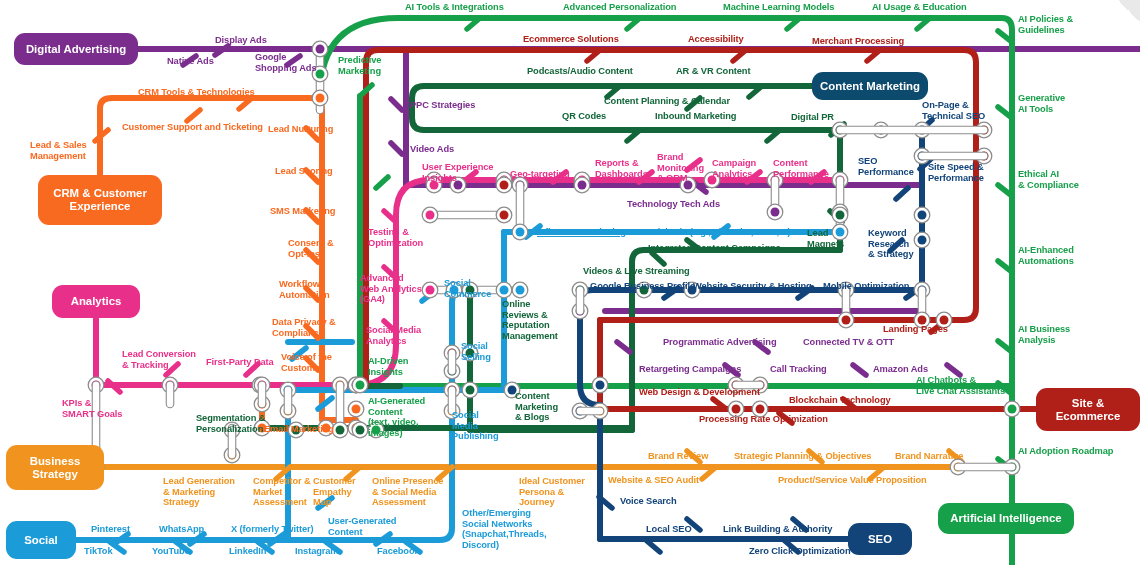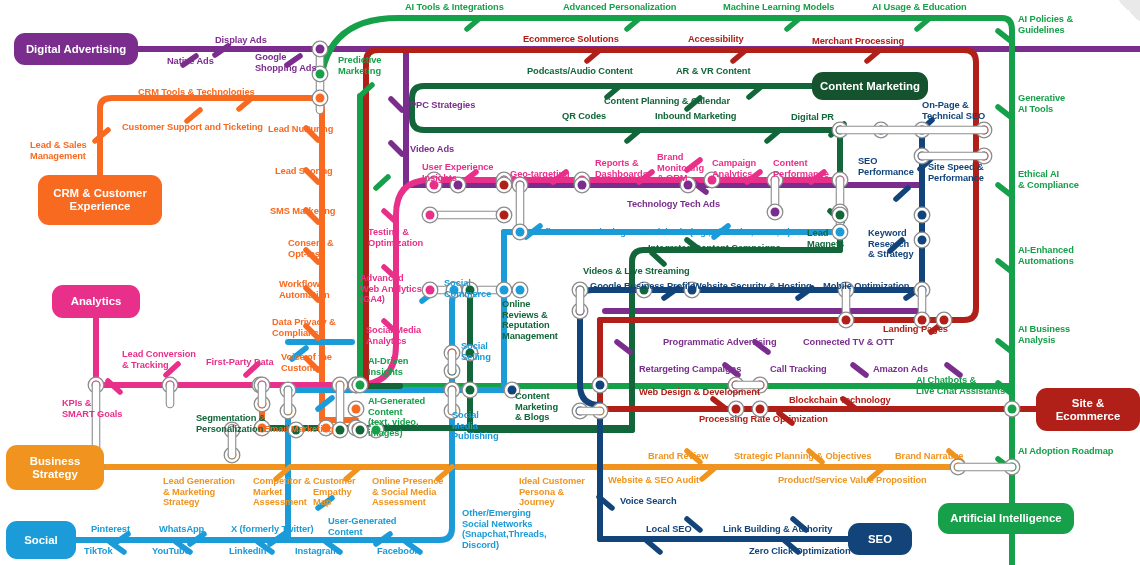--- a/index.html
+++ b/index.html
@@ -388,21 +388,21 @@
   </svg>
 
   <div id="terminals">
       <div class="term" style="left: 14px; top: 33px; width: 124px; height: 32px; background: rgb(123, 45, 142);">Digital Advertising</div>
       <div class="term" style="left: 38px; top: 175px; width: 124px; height: 50px; background: rgb(249, 106, 33);">CRM &amp; Customer
 Experience</div>
       <div class="term" style="left: 52px; top: 285px; width: 88px; height: 33px; background: rgb(232, 48, 138);">Analytics</div>
       <div class="term" style="left: 6px; top: 445px; width: 98px; height: 45px; background: rgb(240, 148, 31);">Business
 Strategy</div>
       <div class="term" style="left: 6px; top: 521px; width: 70px; height: 38px; background: rgb(27, 155, 216);">Social</div>
-      <div class="term" style="left: 812px; top: 72px; width: 116px; height: 28px; background: #14532d;">Content Marketing</div>
+      <div class="term" style="left: 812px; top: 72px; width: 116px; height: 28px; background: #0c4a6e;">Content Marketing</div>
       <div class="term" style="left: 1036px; top: 388px; width: 104px; height: 43px; background: rgb(176, 32, 25);">Site &amp;
 Ecommerce</div>
       <div class="term" style="left: 938px; top: 503px; width: 136px; height: 31px; background: rgb(23, 160, 74);">Artificial Intelligence</div>
       <div class="term" style="left: 848px; top: 523px; width: 64px; height: 32px; background: rgb(18, 68, 122);">SEO</div>
     </div>
   <div id="labels">
       <div class="lbl" style="left: 215px; top: 35px; color: rgb(123, 45, 142); text-align: left;">Display Ads</div>
       <div class="lbl" style="left: 167px; top: 56px; color: rgb(123, 45, 142); text-align: left;">Native Ads</div>
       <div class="lbl" style="left: 255px; top: 52px; color: rgb(123, 45, 142); text-align: left;">Google
 Shopping Ads</div>
@@ -470,21 +470,21 @@
       <div class="lbl" style="left: 657px; top: 152px; color: rgb(232, 48, 138); text-align: left;">Brand
 Monitoring
 &amp; ORM</div>
       <div class="lbl" style="left: 712px; top: 158px; color: rgb(232, 48, 138); text-align: left;">Campaign
 Analytics</div>
       <div class="lbl" style="left: 773px; top: 158px; color: rgb(232, 48, 138); text-align: left;">Content
 Performance</div>
       <div class="lbl" style="left: 627px; top: 199px; color: rgb(123, 45, 142); text-align: left;">Technology Tech Ads</div>
       <div class="lbl" style="left: 641px; top: 227px; color: rgb(27, 155, 216); text-align: left;">Social Ads (e.g., LinkedIn, Meta, X)</div>
       <div class="lbl" style="left: 648px; top: 243px; color: rgb(18, 102, 58); text-align: left;">Integrated Content Campaigns</div>
-      <div class="lbl" style="left: 537px; top: 227px; color: rgb(27, 155, 216); text-align: left;">Influencer Marketing</div>
+      <div class="lbl" style="left: 537px; top: 227px; color: rgb(27, 155, 216); text-align: left; text-decoration: underline;">Influencer Marketing</div>
       <div class="lbl" style="left: 368px; top: 227px; color: rgb(232, 48, 138); text-align: left;">Testing &amp;
 Optimization</div>
       <div class="lbl" style="left: 360px; top: 273px; color: rgb(232, 48, 138); text-align: left;">Advanced
 Web Analytics
 (GA4)</div>
       <div class="lbl" style="left: 366px; top: 325px; color: rgb(232, 48, 138); text-align: left;">Social Media
 Analytics</div>
       <div class="lbl" style="left: 444px; top: 278px; color: rgb(27, 155, 216); text-align: left;">Social
 Commerce</div>
       <div class="lbl" style="left: 461px; top: 341px; color: rgb(27, 155, 216); text-align: left;">Social

